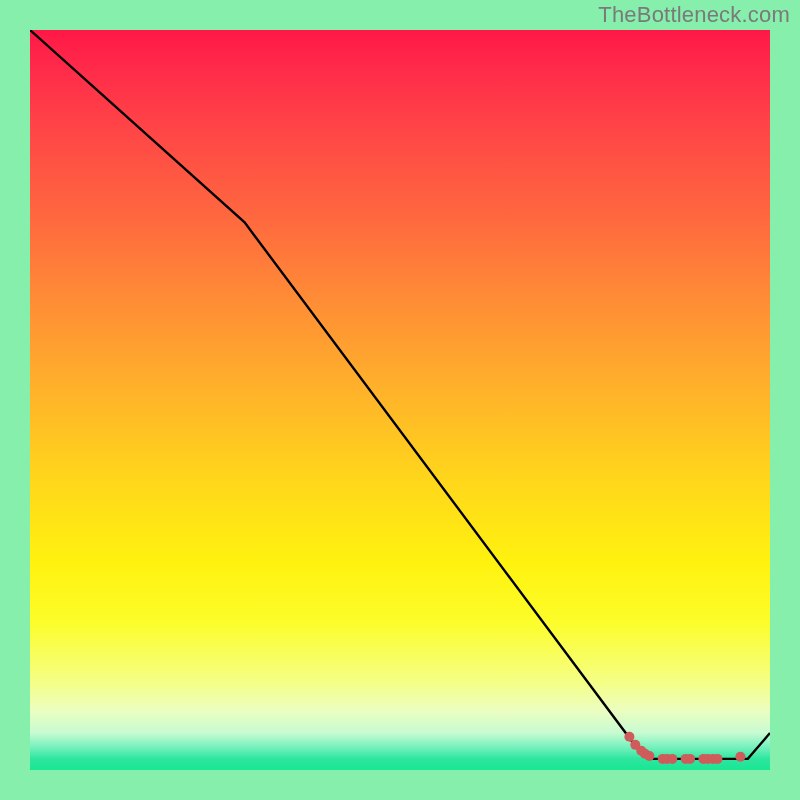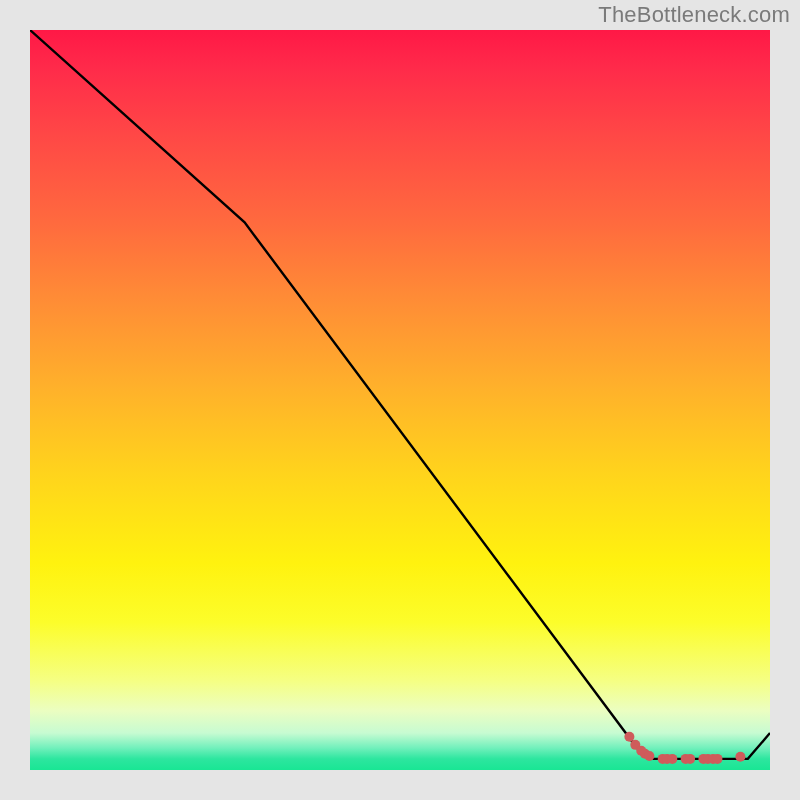--- a/index.html
+++ b/index.html
@@ -7,21 +7,21 @@
     padding: 0;
     width: 800px;
     height: 800px;
     background: #000;
     overflow: hidden;
   }
   .outer {
     width: 800px;
     height: 800px;
     position: relative;
-    background: #e5e5e5;
+    background: #86efac;
     text-align: right;
   }
   .watermark {
     position: absolute;
     top: 2px;
     right: 10px;
     font-family: Arial, Helvetica, sans-serif;
     font-size: 22px;
     color: #7a7a7a;
     letter-spacing: 0.2px;

